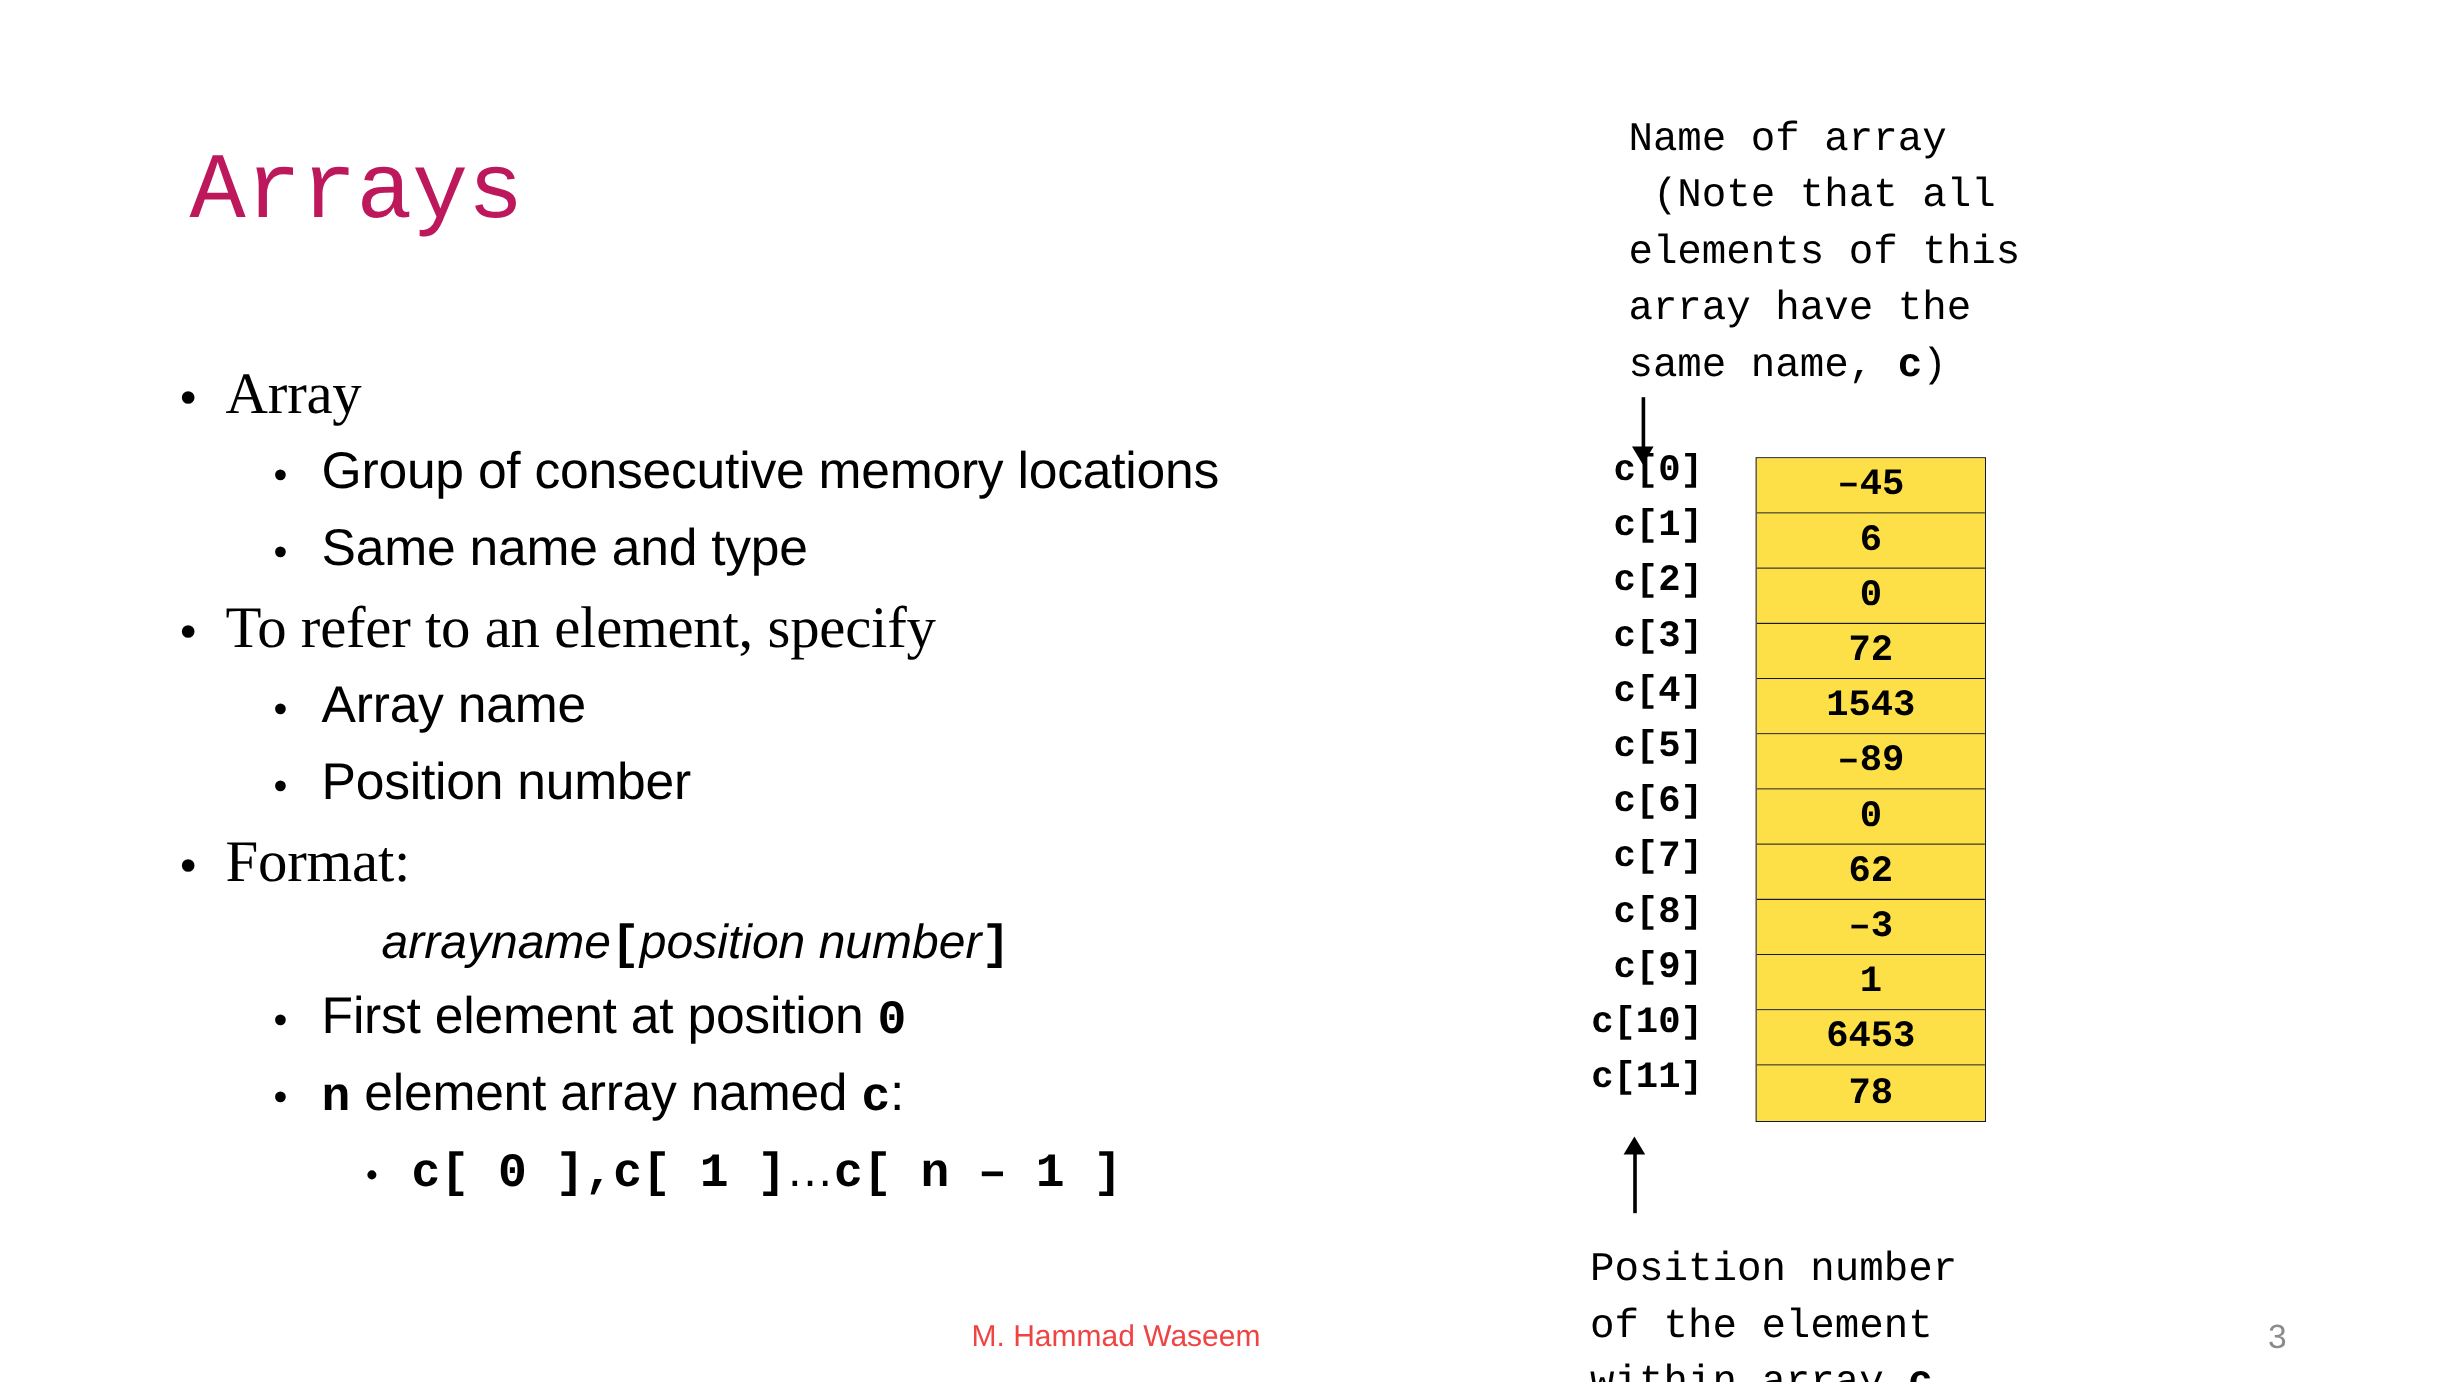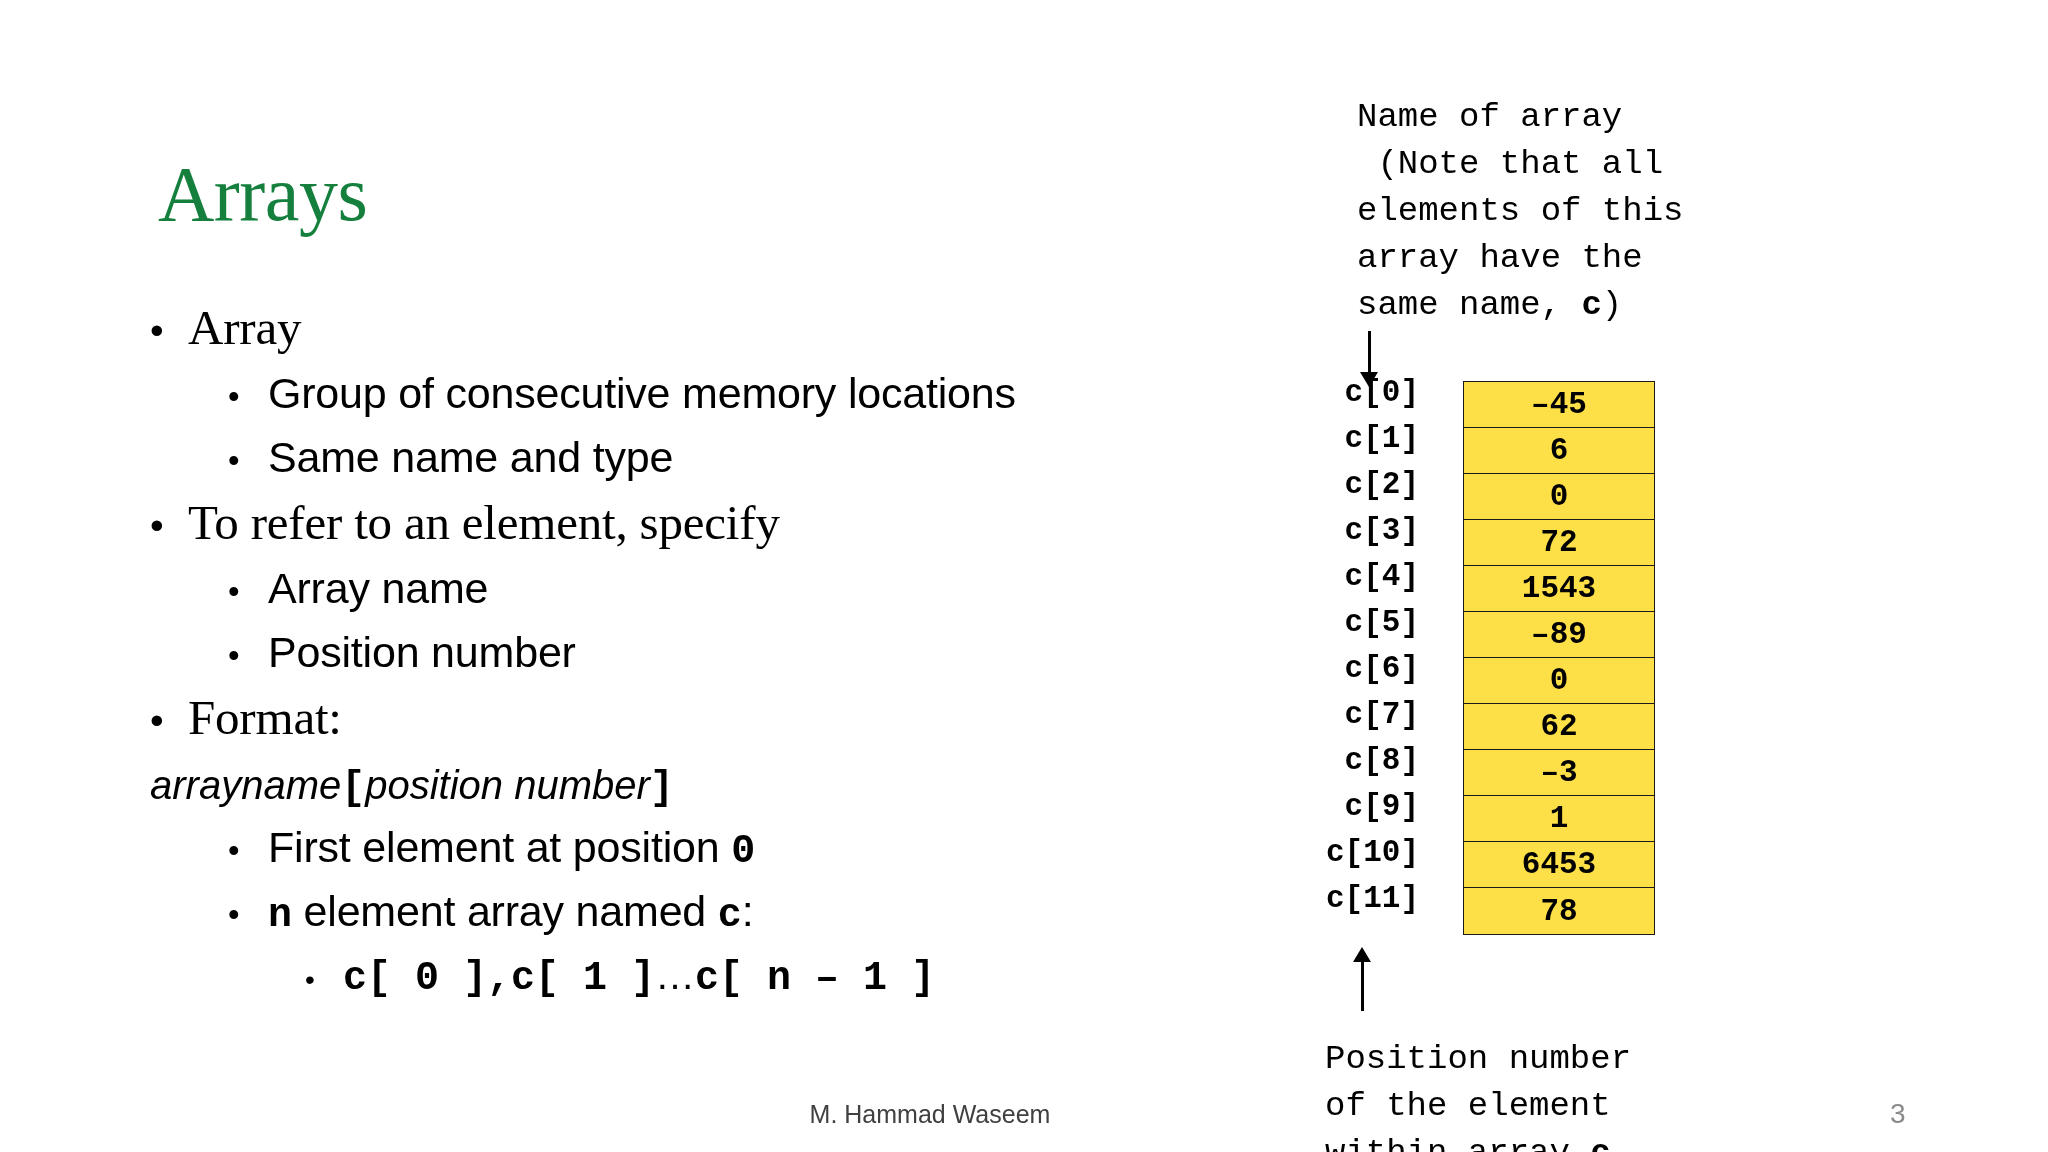--- a/index.html
+++ b/index.html
@@ -14,28 +14,27 @@
     overflow: hidden;
     font-family: "Liberation Sans", sans-serif;
     color: #000000;
   }
 
   
   #slide-title {
     position: absolute;
     left: 158px;
     top: 122px;
-    font-family: Liberation Serif, serif;
+    font-family: Liberation Mono, monospace;
     font-weight: 300;
     font-size: 78px;
     line-height: 1.0;
     letter-spacing: -0.5px;
-    color: #15803d;
+    color: #be185d;
     white-space: nowrap;
-    margin-top: 33px;
   }
 
   
   #body-list {
     position: absolute;
     left: 150px;
     top: 298px;
     width: 1130px;
   }
   .bullet-row {
@@ -80,20 +79,21 @@
   .lvl3 { margin-left: 155px; height: 64px; }
   .lvl3 .bullet-dot { width: 38px; font-size: 28px; line-height: 1; }
   .lvl3 .bullet-text {
     font-family: "Liberation Sans", sans-serif;
     font-size: 40px;
     line-height: 56px;
   }
 
   
   .format-line {
+    margin-left: 168px;
     height: 64px;
     font-size: 40px;
     line-height: 60px;
     white-space: nowrap;
   }
   .ital {
     font-family: "Liberation Sans", sans-serif;
     font-style: italic;
     font-size: 40px;
   }
@@ -192,21 +192,21 @@
 
   
   #footer-author {
     position: absolute;
     left: 0px;
     top: 1100px;
     width: 1860px;
     text-align: center;
     font-family: "Liberation Sans", sans-serif;
     font-size: 25px;
-    color: #404040;
+    color: #ef4444;
   }
   #slide-number {
     position: absolute;
     left: 1890px;
     top: 1098px;
     font-family: "Liberation Sans", sans-serif;
     font-size: 28px;
     color: #8b8b8b;
   }
 </style>

